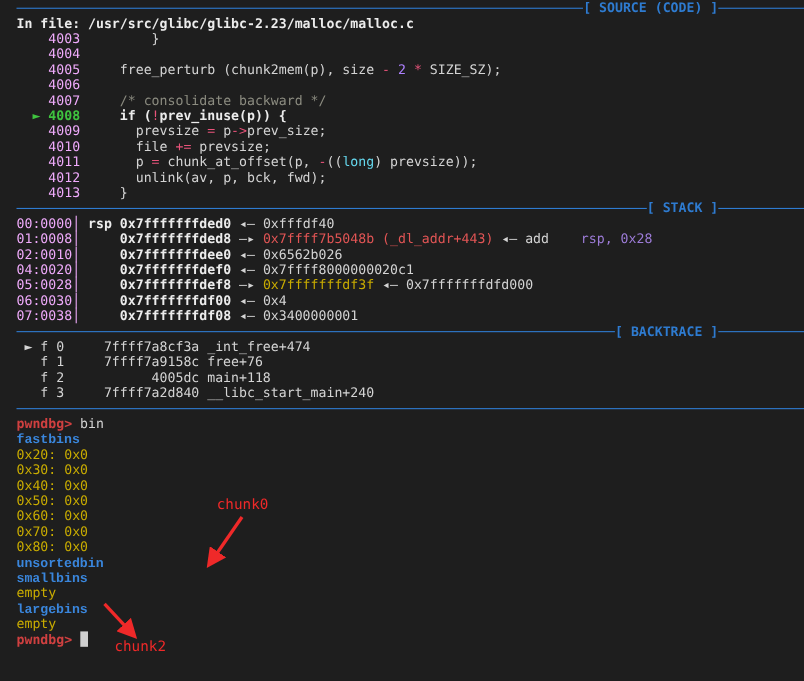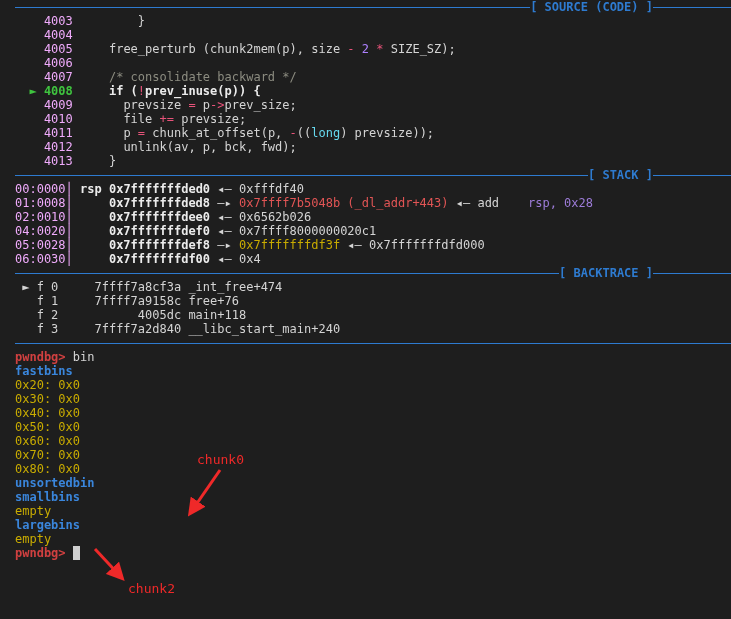--- a/index.html
+++ b/index.html
@@ -13,21 +13,21 @@
   .c-w   { color:#d4d4d4; }
   .c-wb  { color:#ececec; font-weight:bold; }
   .c-g   { color:#f0abfc;text-align:right; }
   .c-cmt { color:#8c8c80; }
   .c-grn { color:#3fc43f; font-weight:bold; }
   .c-op  { color:#e8537a; }
   .c-num { color:#ae81ff; }
   .c-typ { color:#66d9ef; }
   .c-r   { color:#e25555; }
   .c-y   { color:#c9ac00; }
-  .c-b   { color:#3a86dc; font-weight:bold; }
+  .c-b   { color:#3a86dc; font-weight:bold;font-family:Liberation Mono, monospace; }
   .c-bl  { color:#4a97e8; }
   .c-pu  { color:#9d7cd8; }
   .c-rb  { color:#d04040; font-weight:bold; }
   .c-cursor { background:#cfcfcf; color:#cfcfcf; }
   
   .ctx-header { display:flex; align-items:center; height:14px; }
   .hline { flex:1 1 auto; height:1px; background:#2e7bd0; }
   .hshort { flex:0 0 78px; }
   .hlabel { color:#2e7bd0; font-weight:bold; white-space:pre; font-size:12px; }
   
@@ -42,20 +42,21 @@
 
 <div class="terminal">
 
   <div class="ctx-header">
     <span class="hline"></span>
     <span class="hlabel">[ SOURCE (CODE) ]</span>
     <span class="hline hshort"></span>
   </div>
 
   <div>
+      <div class="tline"><span class="c-wb">In file: /usr/src/glibc/glibc-2.23/malloc/malloc.c</span></div>
       <div class="tline"><span class="c-g">    4003 </span><span class="c-w">        }</span></div>
       <div class="tline"><span class="c-g">    4004 </span></div>
       <div class="tline"><span class="c-g">    4005 </span><span class="c-w">    free_perturb (chunk2mem(p), size </span><span class="c-op">-</span><span class="c-w"> </span><span class="c-num">2</span><span class="c-w"> </span><span class="c-op">*</span><span class="c-w"> SIZE_SZ);</span></div>
       <div class="tline"><span class="c-g">    4006 </span></div>
       <div class="tline"><span class="c-g">    4007 </span><span class="c-cmt">    /* consolidate backward */</span></div>
       <div class="tline"><span class="c-grn">  ► 4008 </span><span class="c-wb">    if (</span><span class="c-op">!</span><span class="c-wb">prev_inuse(p)) {</span></div>
       <div class="tline"><span class="c-g">    4009 </span><span class="c-w">      prevsize </span><span class="c-op">=</span><span class="c-w"> p</span><span class="c-op">-&gt;</span><span class="c-w">prev_size;</span></div>
       <div class="tline"><span class="c-g">    4010 </span><span class="c-w">      file </span><span class="c-op">+=</span><span class="c-w"> prevsize;</span></div>
       <div class="tline"><span class="c-g">    4011 </span><span class="c-w">      p </span><span class="c-op">=</span><span class="c-w"> chunk_at_offset(p, </span><span class="c-op">-</span><span class="c-w">((</span><span class="c-typ">long</span><span class="c-w">) prevsize));</span></div>
       <div class="tline"><span class="c-g">    4012 </span><span class="c-w">      unlink(av, p, bck, fwd);</span></div>
@@ -68,20 +69,21 @@
     <span class="hline hshort"></span>
   </div>
 
   <div>
       <div class="tline"><span class="c-g">00:0000│ </span><span class="c-wb">rsp </span><span class="c-wb">0x7fffffffded0 </span><span class="c-w">◂— </span><span class="c-w">0xfffdf40</span></div>
       <div class="tline"><span class="c-g">01:0008│     </span><span class="c-wb">0x7fffffffded8 </span><span class="c-w">—▸ </span><span class="c-r">0x7ffff7b5048b (_dl_addr+443) </span><span class="c-w">◂— </span><span class="c-w">add    </span><span class="c-pu">rsp, 0x28</span></div>
       <div class="tline"><span class="c-g">02:0010│     </span><span class="c-wb">0x7fffffffdee0 </span><span class="c-w">◂— </span><span class="c-w">0x6562b026</span></div>
       <div class="tline"><span class="c-g">04:0020│     </span><span class="c-wb">0x7fffffffdef0 </span><span class="c-w">◂— </span><span class="c-w">0x7ffff8000000020c1</span></div>
       <div class="tline"><span class="c-g">05:0028│     </span><span class="c-wb">0x7fffffffdef8 </span><span class="c-w">—▸ </span><span class="c-y">0x7fffffffdf3f </span><span class="c-w">◂— </span><span class="c-w">0x7fffffffdfd000</span></div>
       <div class="tline"><span class="c-g">06:0030│     </span><span class="c-wb">0x7fffffffdf00 </span><span class="c-w">◂— </span><span class="c-w">0x4</span></div>
+      <div class="tline"><span class="c-g">07:0038│     </span><span class="c-wb">0x7fffffffdf08 </span><span class="c-w">◂— </span><span class="c-w">0x3400000001</span></div>
     </div>
 
   <div class="ctx-header">
     <span class="hline"></span>
     <span class="hlabel">[ BACKTRACE ]</span>
     <span class="hline hshort"></span>
   </div>
 
   <div>
       <div class="tline"><span class="c-w"> ► f 0     7ffff7a8cf3a _int_free+474</span></div>
@@ -118,14 +120,14 @@
   <defs>
     <marker id="arrowhead" markerWidth="6" markerHeight="6" refX="4.2" refY="3" orient="auto">
       <path d="M0,0 L6,3 L0,6 Z" fill="#ef2929"></path>
     </marker>
   </defs>
 <line x1="220" y1="470" x2="191" y2="512" class="ann-line" marker-end="url(#arrowhead)"></line>
     <line x1="95" y1="549" x2="121" y2="577" class="ann-line" marker-end="url(#arrowhead)"></line>
   </svg>
 <div id="annotation-labels">
     <span class="ann-label" style="left: 197px; top: 452px;">chunk0</span>
-    <span class="ann-label" style="left: 128px; top: 581px;">chunk2</span>
+    <span class="ann-label" style="left: 104px; top: 581px;">chunk2</span>
   </div>
 
 </body></html>

